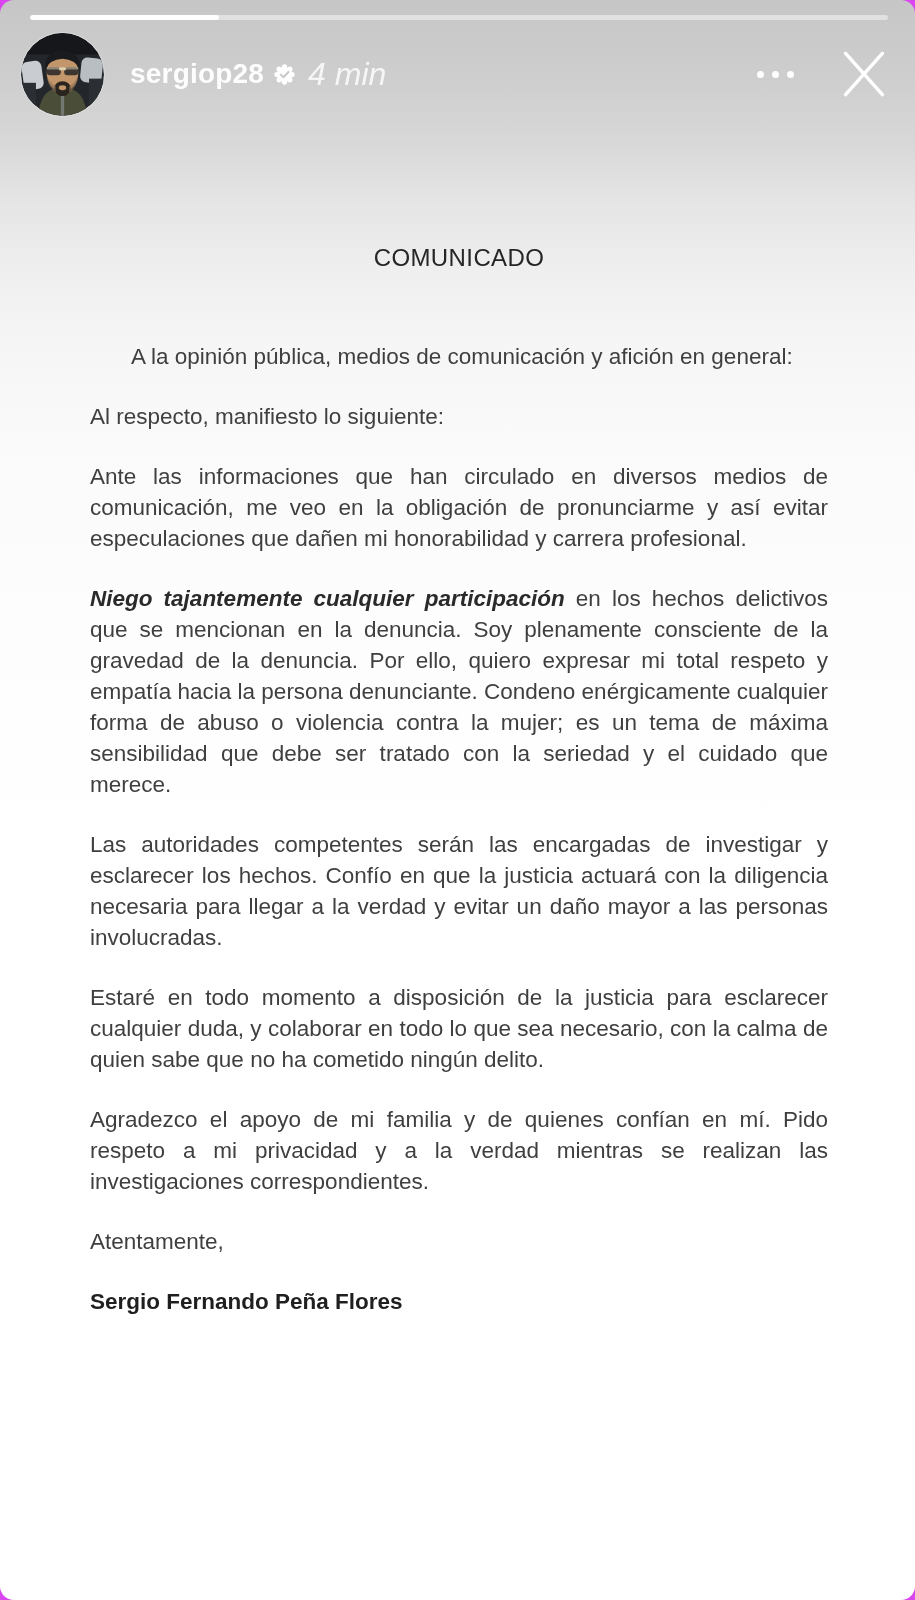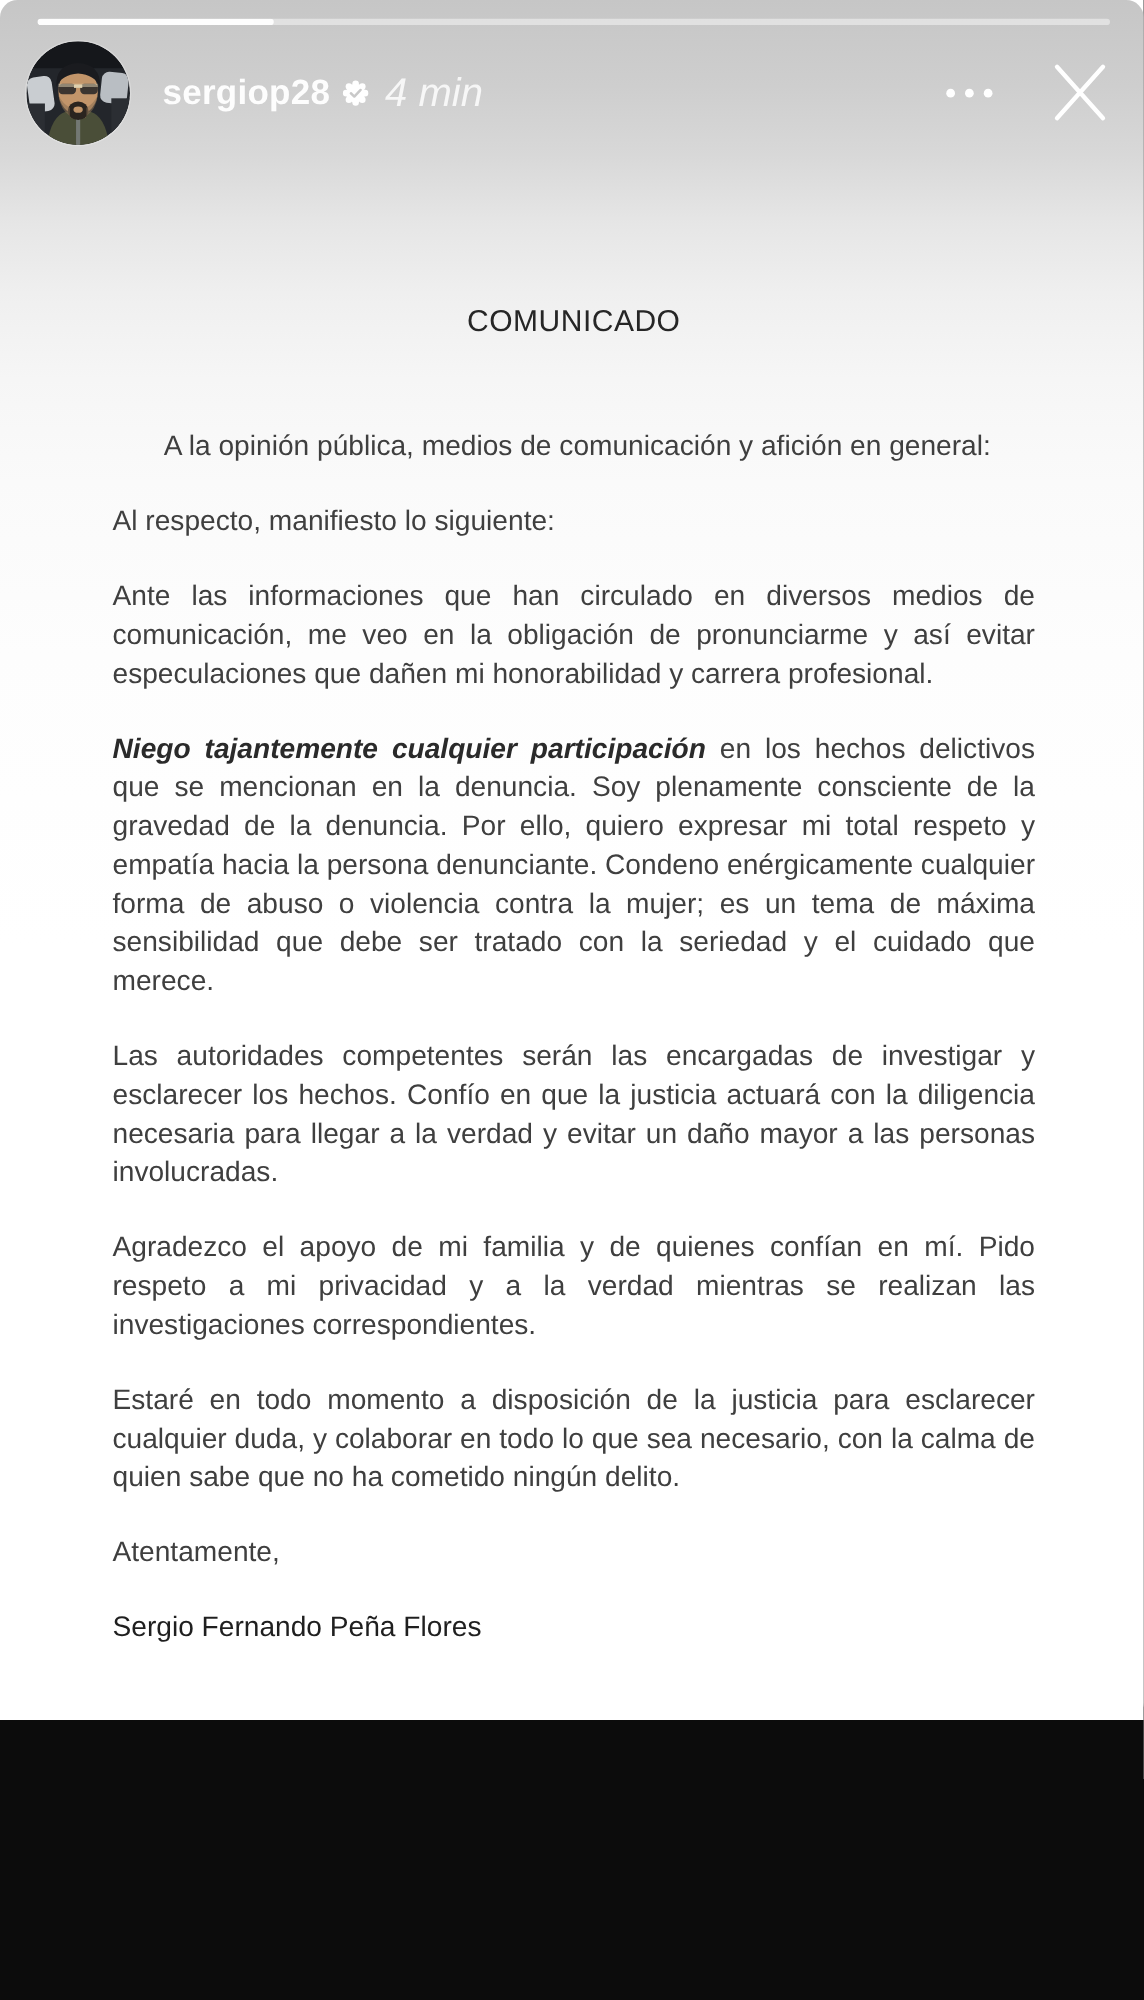--- a/index.html
+++ b/index.html
@@ -1,16 +1,16 @@
 <!DOCTYPE html>
 <html><head>
 <meta charset="utf-8">
 <style>
   html,body{margin:0;padding:0;background:#0c0c0c;}
-  .stage{position:relative;width:915px;height:1376px;overflow:hidden;background:#ffffff;
+  .stage{position:relative;width:915px;height:1600px;overflow:hidden;background:#d946ef;
          font-family:"Liberation Sans","DejaVu Sans",sans-serif;}
   .story-card{position:absolute;inset:0;border-radius:14px;overflow:hidden;
       background:linear-gradient(180deg,#c6c6c6 0%,#cecece 5%,#d8d8d8 9%,#e6e6e6 13%,
                  #efefef 17%,#f6f6f6 22%,#fafafa 28%,#fdfdfd 38%,#ffffff 55%,#ffffff 100%);}
   
   .progress-track{position:absolute;top:15px;left:30px;width:858px;height:5px;
       border-radius:3px;background:rgba(255,255,255,0.45);overflow:hidden;}
   .progress-fill{height:100%;border-radius:3px;background:#fdfdfd;width:22%;}
   
   .header{position:absolute;top:32px;left:21px;right:21px;height:84px;
@@ -28,21 +28,21 @@
   .close-btn{margin-left:30px;padding:4px;cursor:pointer;line-height:0;}
   
   .document{position:absolute;left:90px;width:738px;top:244px;color:#3f3f3f;}
   .doc-title{margin:0;font-size:24px;line-height:28px;font-weight:normal;color:#262626;
       text-align:center;letter-spacing:0.4px;}
   .document p{margin:0 0 29px 0;font-size:22.5px;line-height:31px;text-align:justify;
       text-justify:inter-word;}
   .document p.first{margin-top:69px;margin-left:41px;}
   .document p b{color:#2a2a2a;font-style:italic;}
   .signoff{text-align:right;}
-  .signature{text-align:left !important;font-weight:normal;color:#1f1f1f;}
+  .signature{text-align:left !important;font-weight:bold;color:#1f1f1f;}
 </style>
 </head>
 <body>
 
 <div class="stage">
   <div class="story-card">
 
     <div class="progress-track">
       <div class="progress-fill" style="width: 22%;"></div>
     </div>
@@ -122,22 +122,22 @@
       <p class="first"><b></b><span>A la opinión pública, medios de comunicación y afición en general:</span></p>
 
       <p><b></b><span>Al respecto, manifiesto lo siguiente:</span></p>
 
       <p><b></b><span>Ante las informaciones que han circulado en diversos medios de comunicación, me veo en la obligación de pronunciarme y así evitar especulaciones que dañen mi honorabilidad y carrera profesional.</span></p>
 
       <p><b>Niego tajantemente cualquier participación</b><span> en los hechos delictivos que se mencionan en la denuncia. Soy plenamente consciente de la gravedad de la denuncia. Por ello, quiero expresar mi total respeto y empatía hacia la persona denunciante. Condeno enérgicamente cualquier forma de abuso o violencia contra la mujer; es un tema de máxima sensibilidad que debe ser tratado con la seriedad y el cuidado que merece.</span></p>
 
       <p><b></b><span>Las autoridades competentes serán las encargadas de investigar y esclarecer los hechos. Confío en que la justicia actuará con la diligencia necesaria para llegar a la verdad y evitar un daño mayor a las personas involucradas.</span></p>
 
+      <p><b></b><span>Estaré en todo momento a disposición de la justicia para esclarecer cualquier duda, y colaborar en todo lo que sea necesario, con la calma de quien sabe que no ha cometido ningún delito.</span></p>
+
       <p><b></b><span>Agradezco el apoyo de mi familia y de quienes confían en mí. Pido respeto a mi privacidad y a la verdad mientras se realizan las investigaciones correspondientes.</span></p>
-
-      <p><b></b><span>Estaré en todo momento a disposición de la justicia para esclarecer cualquier duda, y colaborar en todo lo que sea necesario, con la calma de quien sabe que no ha cometido ningún delito.</span></p>
 
       <p class="signoff">Atentamente,</p>
       <p class="signature">Sergio Fernando Peña Flores</p>
     </div>
 
   </div>
 </div>
 
 </body></html>

